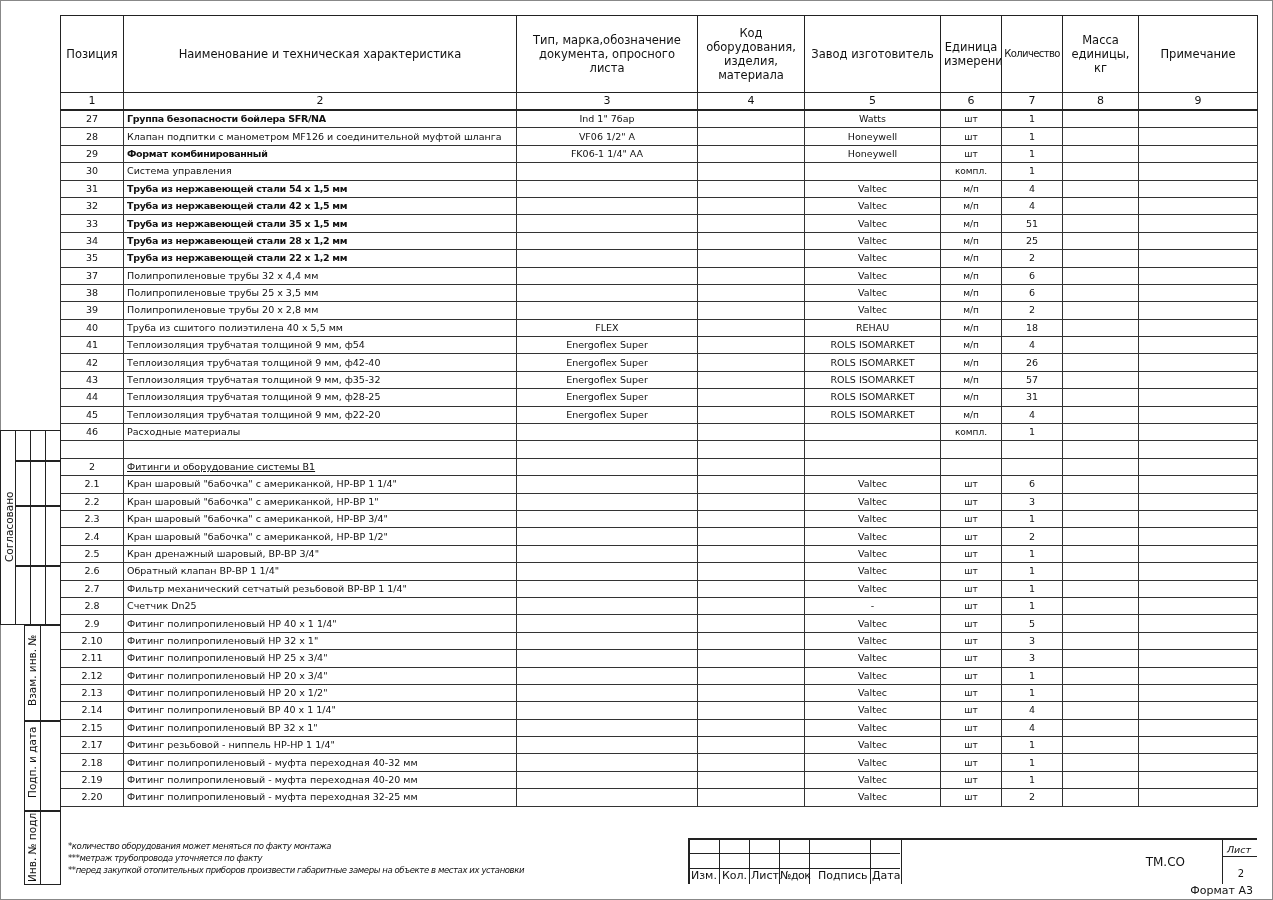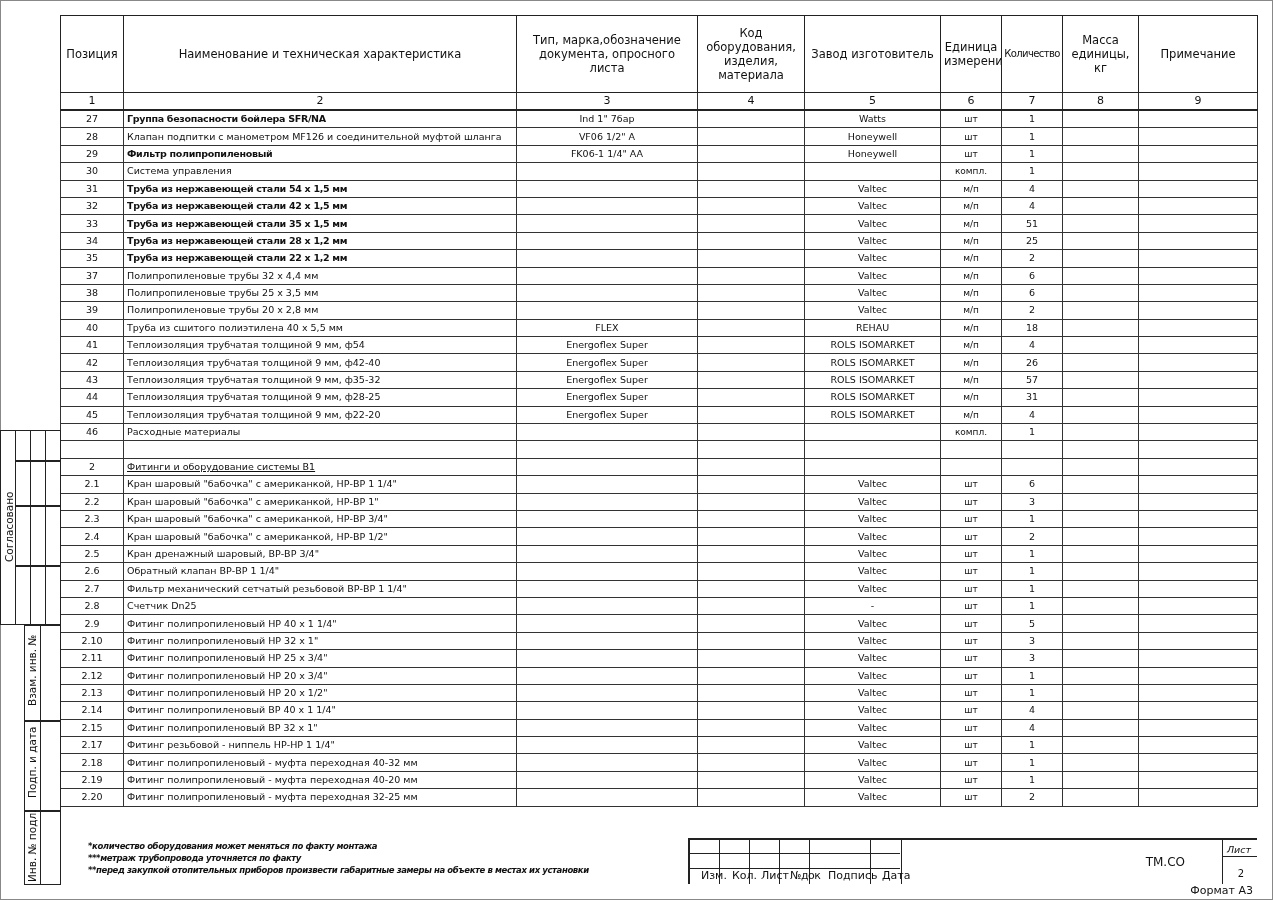--- a/index.html
+++ b/index.html
@@ -16,25 +16,25 @@
   .b { font-weight:bold !important; letter-spacing:-0.3px; }
   .u { text-decoration:underline; }
   .narrow { font-size:10px !important; letter-spacing:-0.6px; padding:0 !important; }
 
   
   .side { position:absolute; left:0; top:430px; width:60px; height:455px; }
   .side .vert { position:absolute; transform:rotate(-90deg); transform-origin:left top; font-size:10.5px; white-space:nowrap; }
   .sbox { position:absolute; border:1px solid #222; box-sizing:border-box; }
 
   
-  .notes { position:absolute; left:88px; top:840px; font-size:8.5px; line-height:12px; font-style:italic; font-weight:bold; letter-spacing:-0.4px; }
+  .notes { position:absolute; left:68px; top:840px; font-size:8.5px; line-height:12px; font-style:italic; font-weight:normal; letter-spacing:-0.4px; }
   .stamp { position:absolute; left:688px; top:838px; width:569px; height:46px; }
   .stamp .g { position:absolute; border-left:1px solid #222; }
   .stamp .h { position:absolute; border-top:1px solid #222; }
-  .stamp .lab { position:absolute; font-size:11px; top:31px;margin-left:10px; }
+  .stamp .lab { position:absolute; font-size:11px; top:31px; }
   .doccode { position:absolute; right:72px; top:17px; font-size:12px; }
   .lbl-sheet { position:absolute; right:6px; top:6px; font-size:9.5px; font-style:italic; }
   .sheetnum { position:absolute; right:13px; top:30px; font-size:10px; }
   .format { position:absolute; right:20px; top:884px; font-size:11px; }
 </style>
 </head>
 <body>
 
 <div class="frame"></div>
 
@@ -92,21 +92,21 @@
         <td class="c">VF06 1/2" A</td>
         <td class="c"></td>
         <td class="c">Honeywell</td>
         <td class="c" style="font-size: 9px;">шт</td>
         <td class="c">1</td>
         <td class="c"></td>
         <td class="c"></td>
       </tr>
       <tr>
         <td class="c">29</td>
-        <td class="l b">Фильтр полипропиленовый</td>
+        <td class="l b">Формат комбинированный</td>
         <td class="c">FK06-1 1/4" AA</td>
         <td class="c"></td>
         <td class="c">Honeywell</td>
         <td class="c" style="font-size: 9px;">шт</td>
         <td class="c">1</td>
         <td class="c"></td>
         <td class="c"></td>
       </tr>
       <tr>
         <td class="c">30</td>

